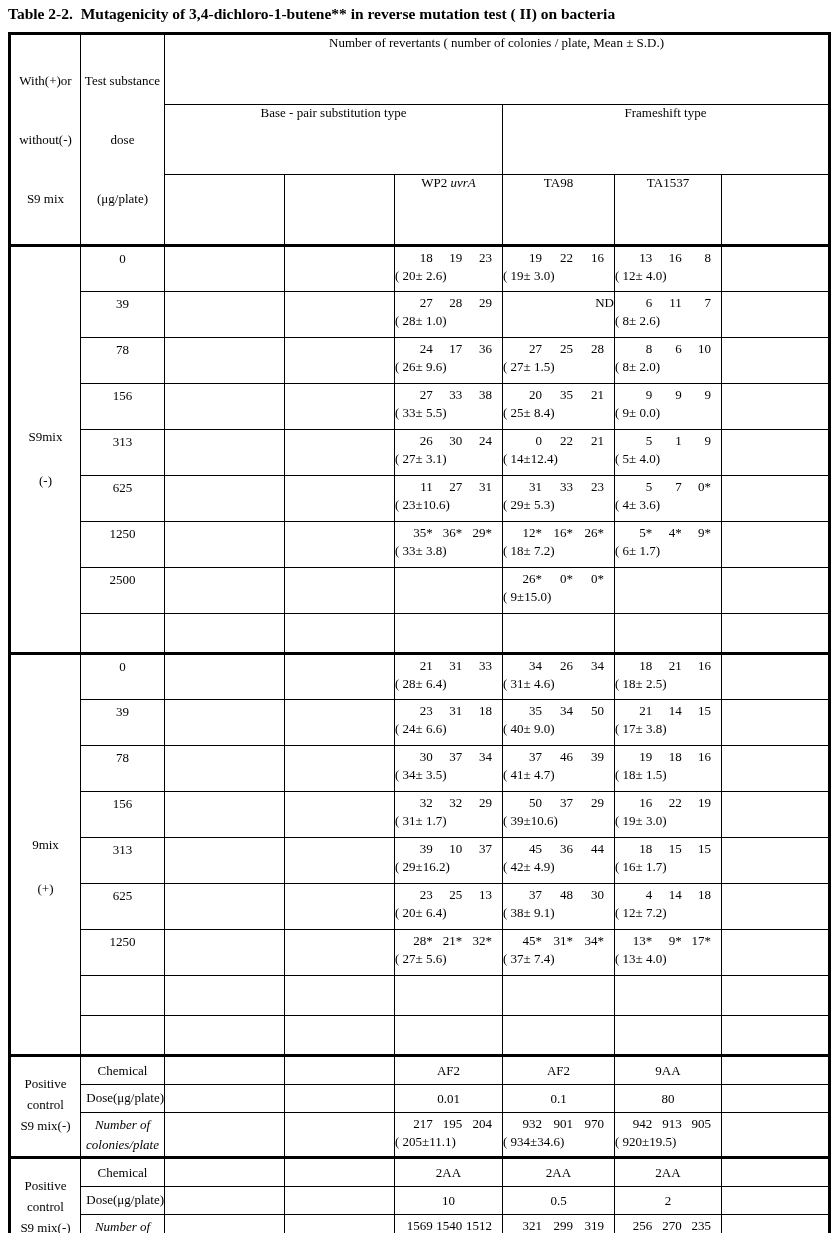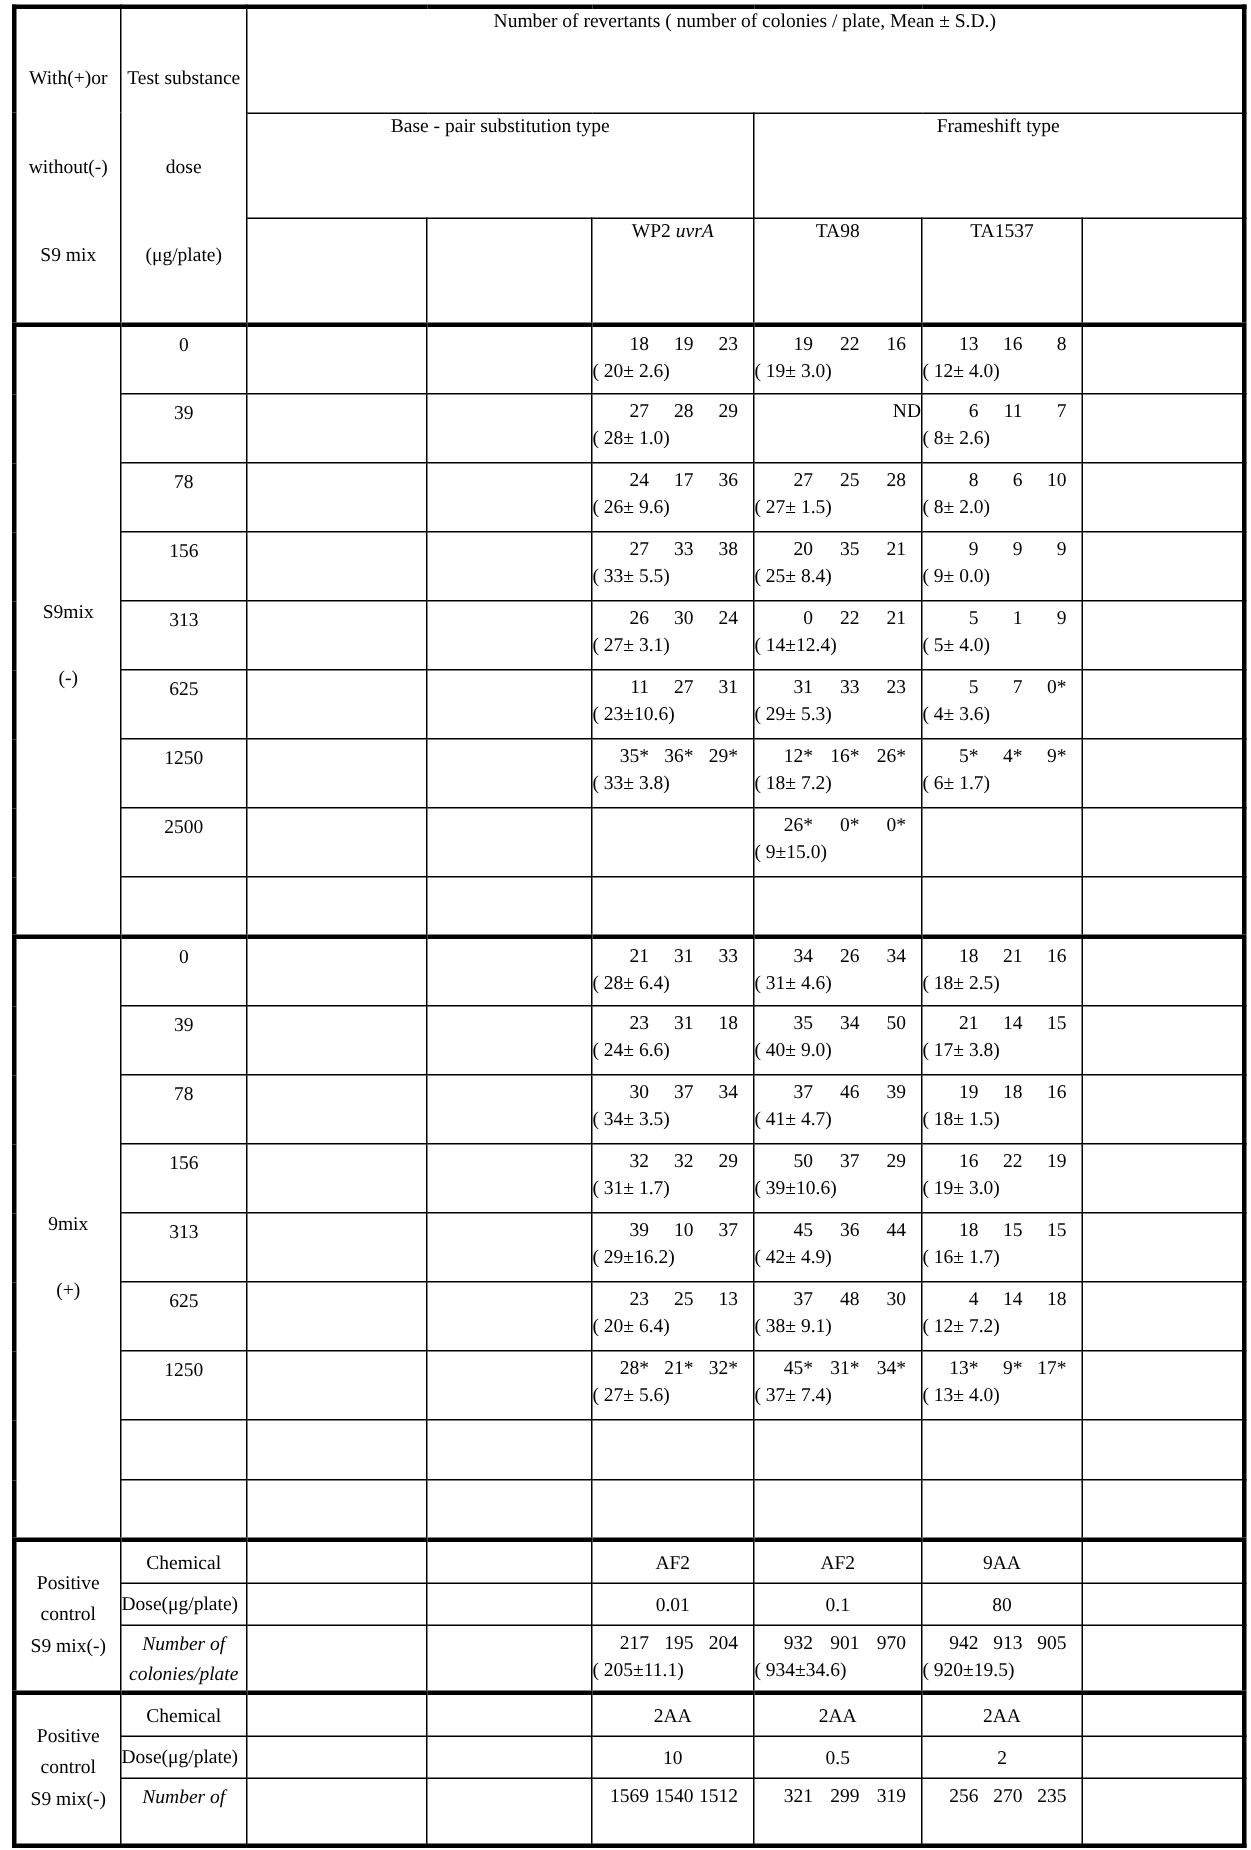--- a/index.html
+++ b/index.html
@@ -67,30 +67,31 @@
   .sec-label-inner .sl1 { top: 48%; }
   .sec-label-inner .sl2 { top: 59%; }
   
   .pc-label-inner {
     height: 96px;
     display: flex; flex-direction: column;
     justify-content: space-around; align-items: center;
     padding: 16px 0;
   }
   .pc-rowlabel-1 { text-align: center; line-height: 27px; }
-  .pc-rowlabel-2 { text-align: left; line-height: 26px; }
+  .pc-rowlabel-2 { text-align: right; line-height: 26px; }
   .pc-rowlabel-3 { text-align: center; line-height: 20px; padding-top: 2px; font-style: italic; }
   .center-val { text-align: center; line-height: 27px; }
   .italic { font-style: italic; }
 </style>
 </head>
 <body>
 
 <div class="page">
 
+  <div class="title">Table 2-2.  Mutagenicity of 3,4-dichloro-1-butene** in reverse mutation test ( II) on bacteria</div>
 
   <table class="tbl">
     <colgroup>
       <col style="width:71px">
         <col style="width:84px">
         <col style="width:120px">
         <col style="width:110px">
       <col style="width:108px">
         <col style="width:112px">
         <col style="width:107px">

